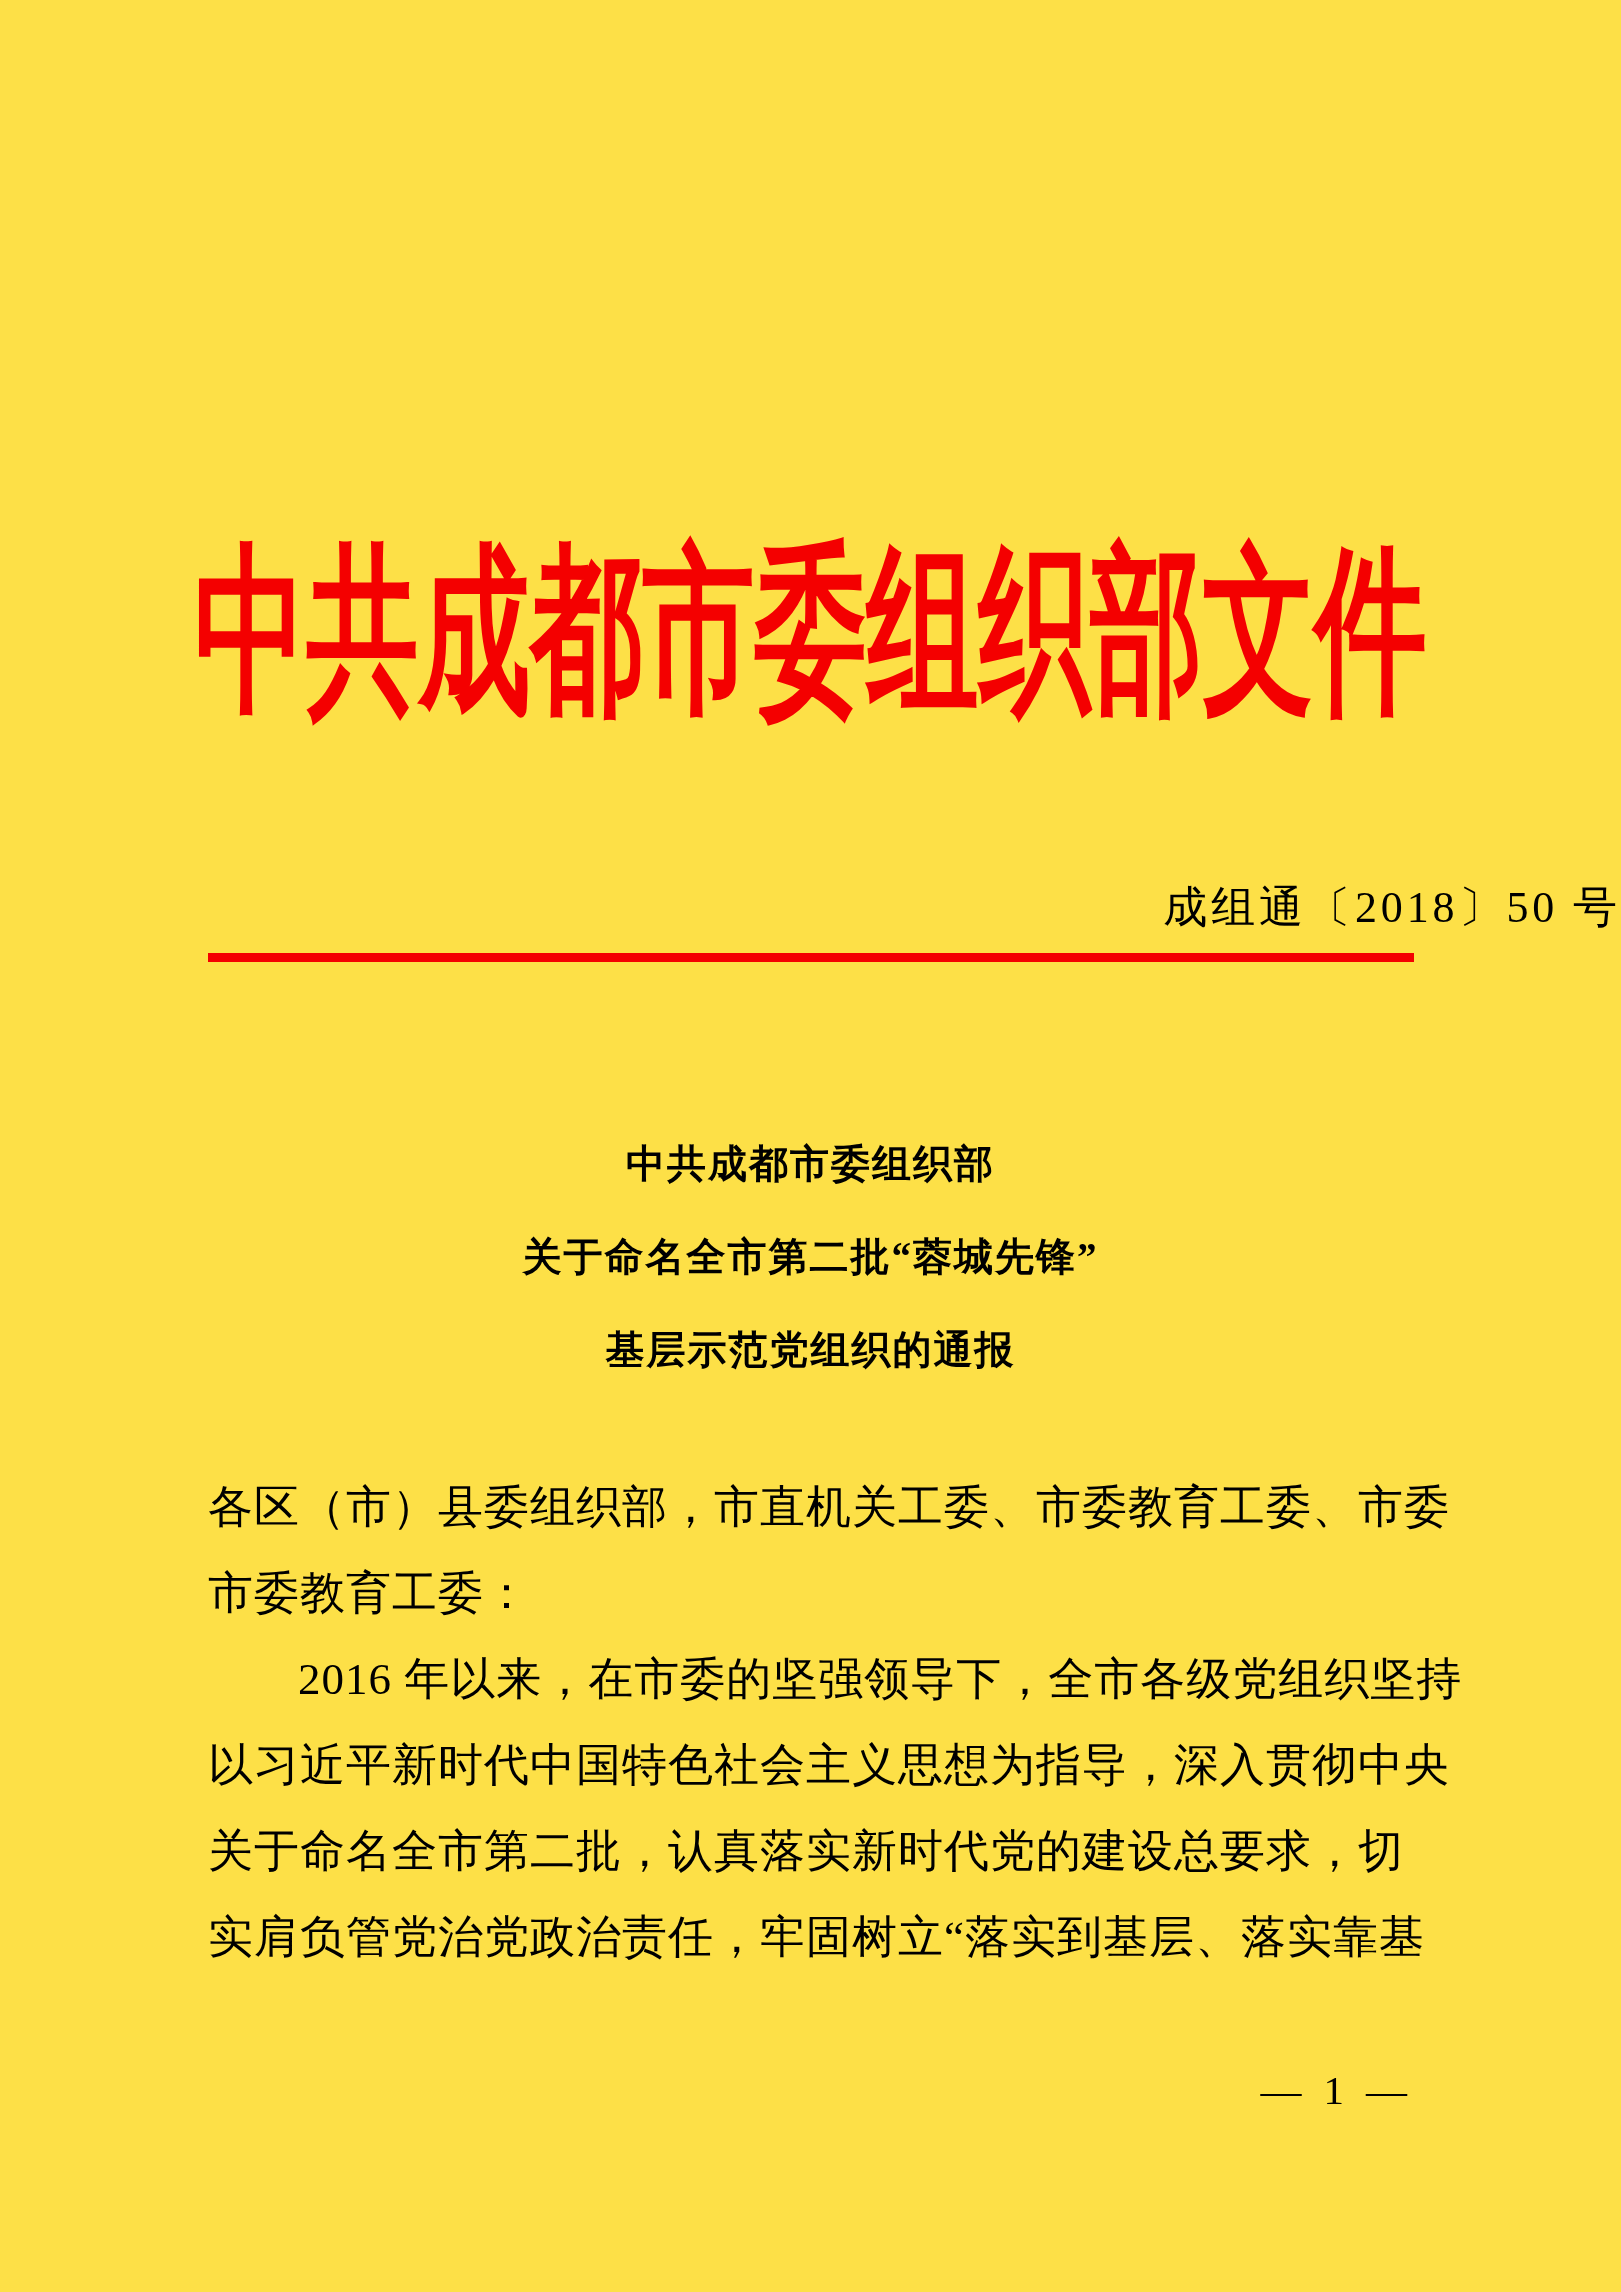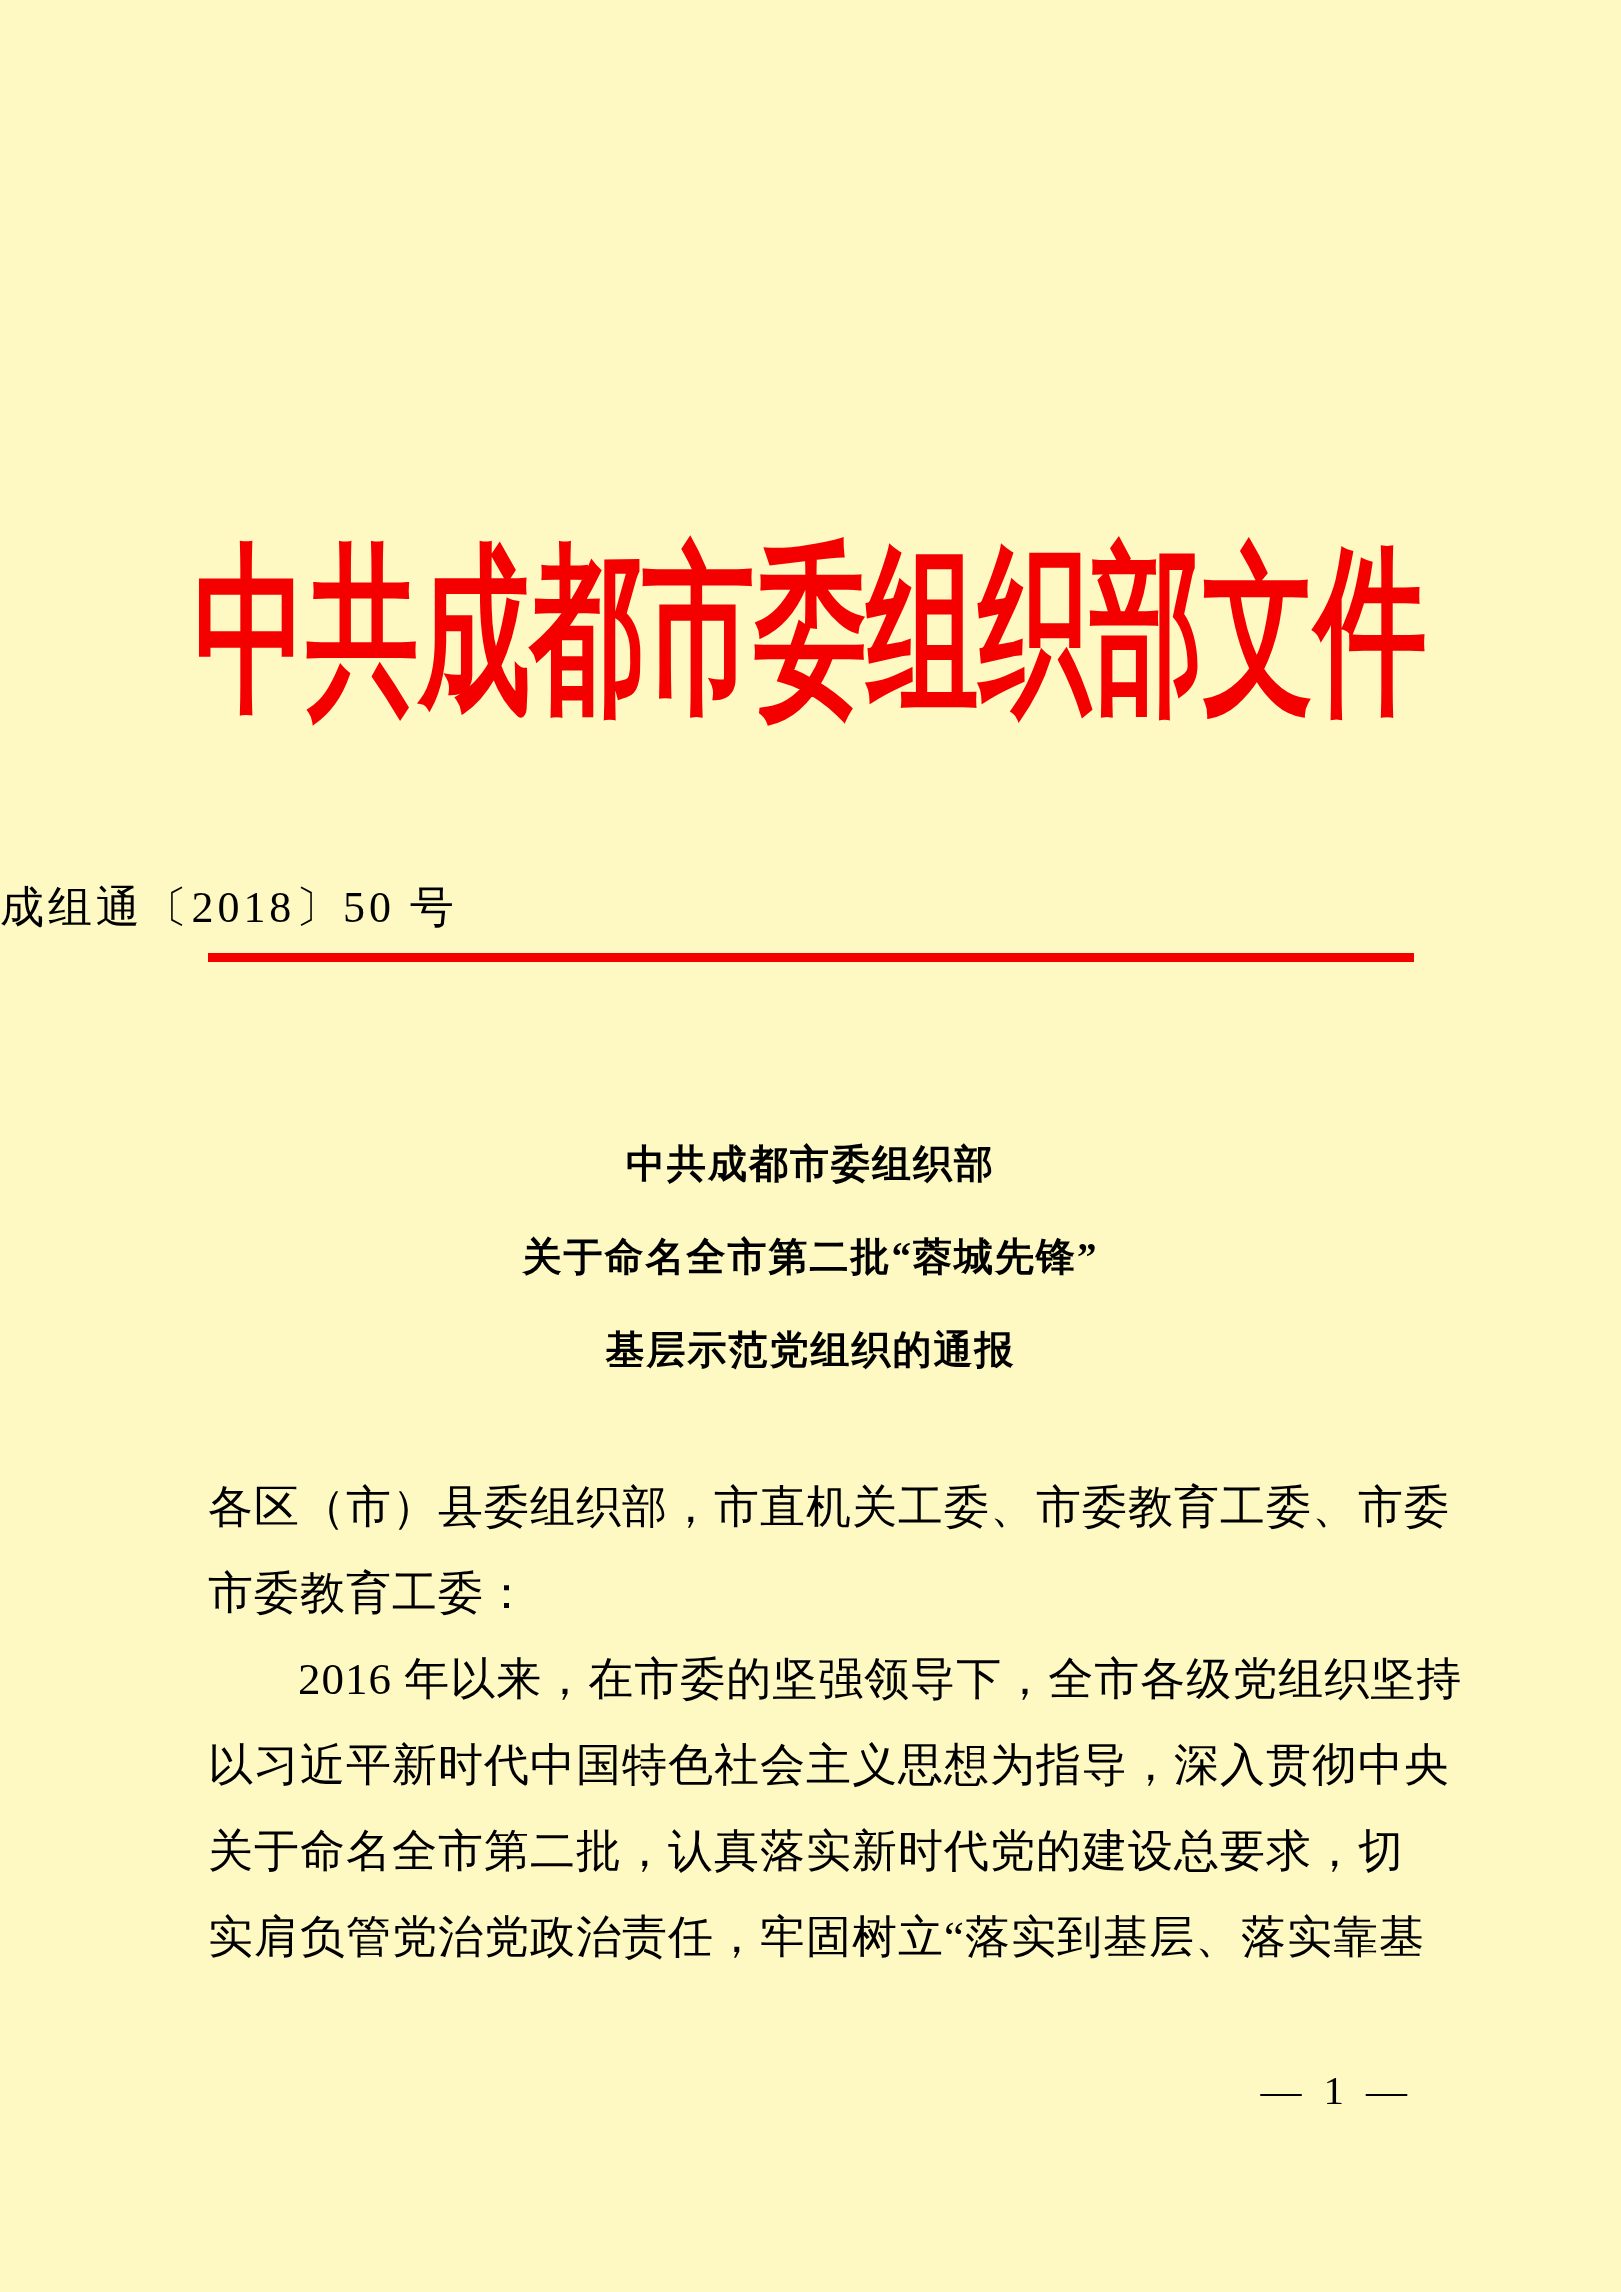--- a/index.html
+++ b/index.html
@@ -4,21 +4,21 @@
 <style>
   html, body {
     margin: 0;
     padding: 0;
     background: #ffffff;
   }
   .page {
     position: relative;
     width: 1621px;
     height: 2293px;
-    background: #fef9c3;
+    background: #fde047;
     overflow: hidden;
     font-family: "Liberation Serif", "DejaVu Serif", serif;
     color: #000000;
   }
   
   .masthead {
     position: absolute;
     top: 541px;
     left: 0;
     width: 100%;
@@ -31,21 +31,21 @@
     letter-spacing: 0px;
     white-space: nowrap;
     line-height: 1;
   }
   
   .doc-number {
     position: absolute;
     top: 882px;
     left: 0;
     width: 100%;
-    text-align: left;
+    text-align: right;
     font-size: 44px;
     letter-spacing: 3.9px;
     line-height: 1.2;
     font-family: "Liberation Serif", "DejaVu Serif", serif;
   }
   
   .red-rule {
     position: absolute;
     top: 953px;
     left: 208px;

